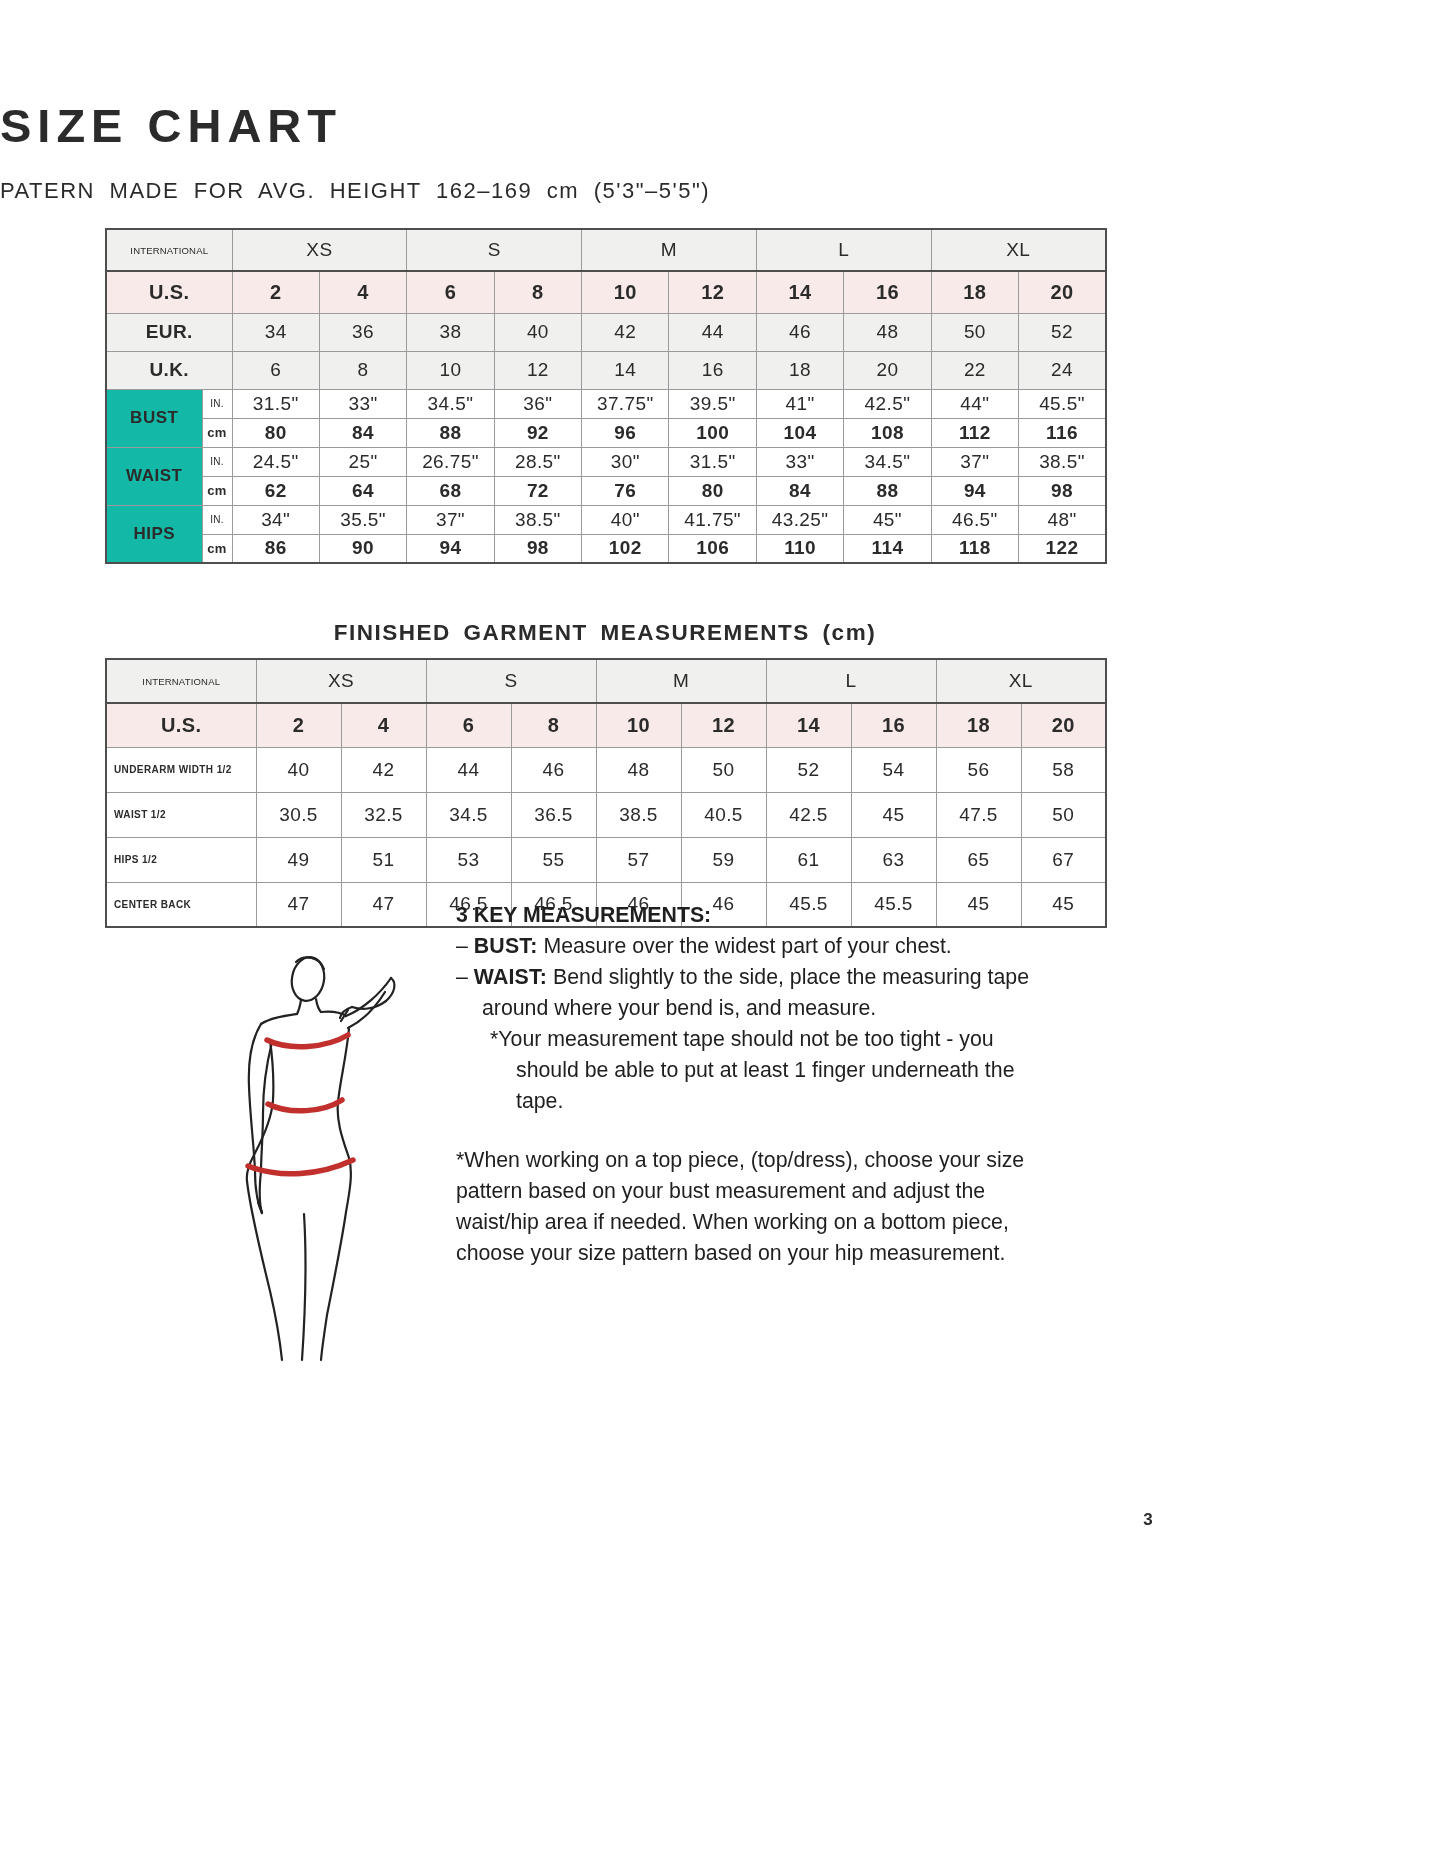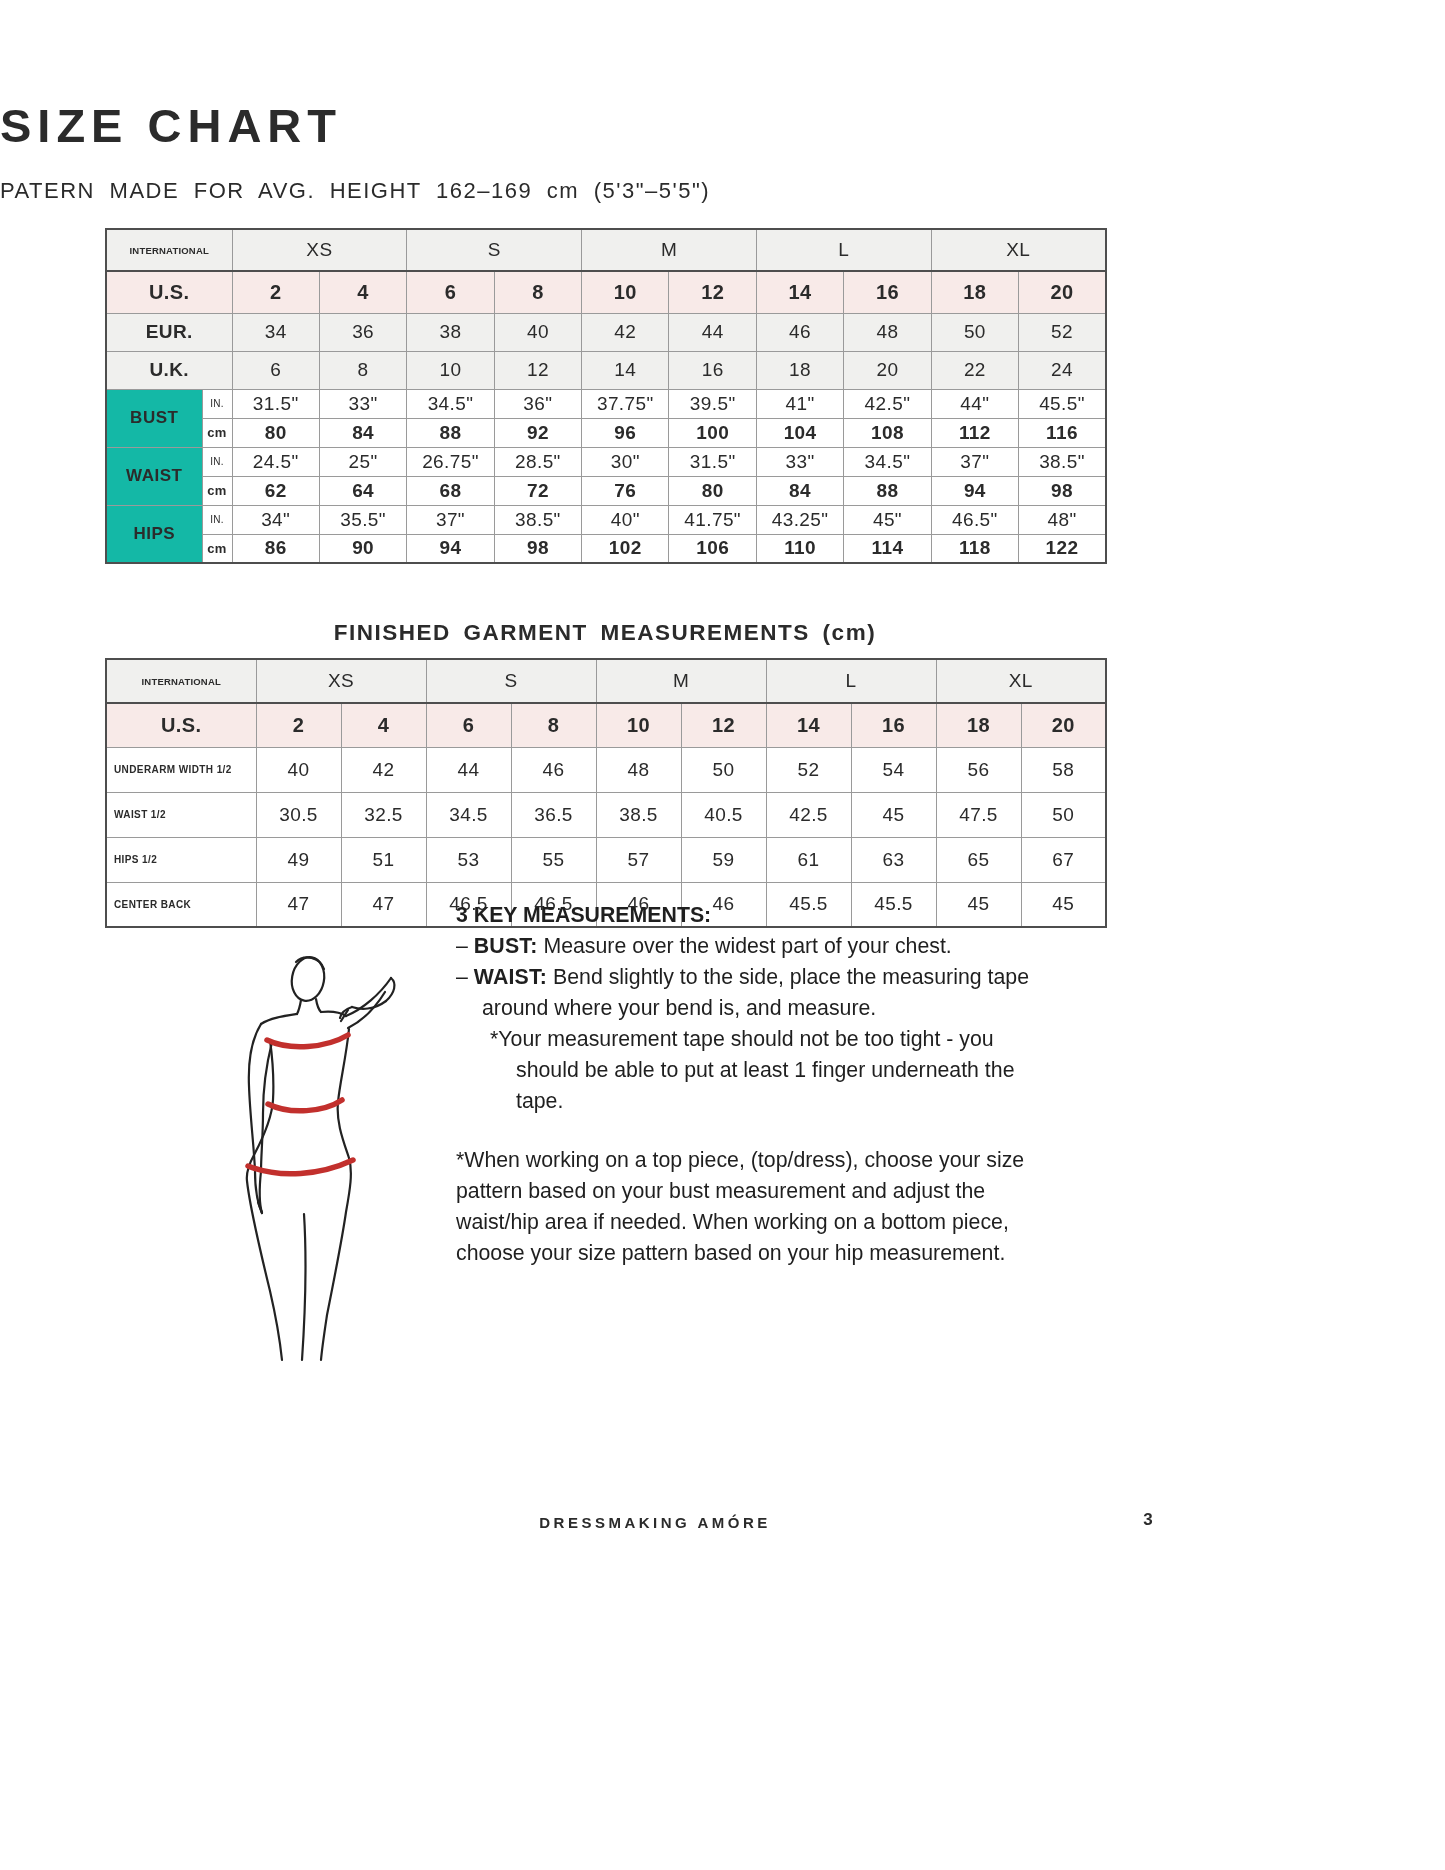--- a/index.html
+++ b/index.html
@@ -26,21 +26,21 @@
   .t1 col.c-label{width:96px;} .t1 col.c-sub{width:30px;} .t1 col.c-data{width:87.4px;}
   .t2 col.c-label2{width:150px;} .t2 col.c-data2{width:85px;}
 
   .t1 tr.r-int{height:42px;} .t1 tr.r-us{height:42px;}
   .t1 tr.r-eur,.t1 tr.r-uk{height:38px;margin-left:18px;} .t1 tr.r-meas{height:29px;}
   .t2 tr.r-int{height:44px;} .t2 tr.r-us{height:44px;} .t2 tr.r-data{height:45px;}
 
   tr.r-int td{background:var(--header-gray);}
   tr.r-eur td,tr.r-uk td{background:var(--header-gray);}
   tr.r-us td{background:var(--accent-pink);font-weight:bold;font-size:20px;}
-  .lbl-tiny{font-size:9.5px;font-weight:bold;letter-spacing:.2px;}
+  .lbl-tiny{font-size:9.5px;font-weight:normal;letter-spacing:.2px;}
   .lbl-bold{font-weight:bold;}
   .lbl-meas{font-weight:bold;font-size:17px;letter-spacing:.5px;background:#14b8a6;}
   .sub-in{font-size:10px;letter-spacing:.3px;}
   .sub-cm{font-size:13px;font-weight:bold;}
   .val.bold{font-weight:bold;}
   .t2 td.lbl-row{font-weight:bold;font-size:10px;text-align:left;padding-left:7px;
                  letter-spacing:.4px;line-height:17px;margin-top:22px;}
   .t2 tr.r-us td{font-size:20px;}
 
   
@@ -352,16 +352,15 @@
   <div class="guide">
     <div class="guide-heading">3 KEY MEASUREMENTS:</div>
     <div>
         <div class="bullet"><span>–  </span><b>BUST:</b> Measure over the widest part of your chest.</div>
         <div class="bullet"><span>–  </span><b>WAIST:</b> Bend slightly to the side, place the measuring tape around where your bend is, and measure.</div>
       </div>
     <div class="note">*Your measurement tape should not be too tight - you should be able to put at least 1 finger underneath the tape.</div>
     <div class="para">*When working on a top piece, (top/dress), choose your size pattern based on your bust measurement and adjust the waist/hip area if needed. When working on a bottom piece, choose your size pattern based on your hip measurement.</div>
   </div>
 
-  <div class="footer-brand">DRESSMAKING AMÓRE</div>
   <div class="footer-page">3</div>
 
 </div>
 
 </body></html>

